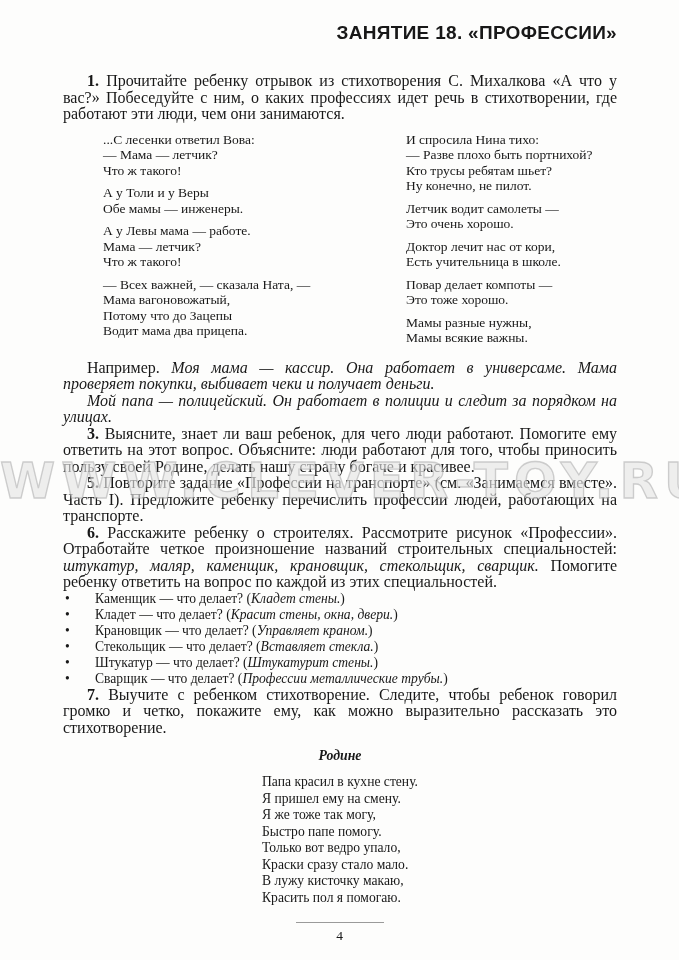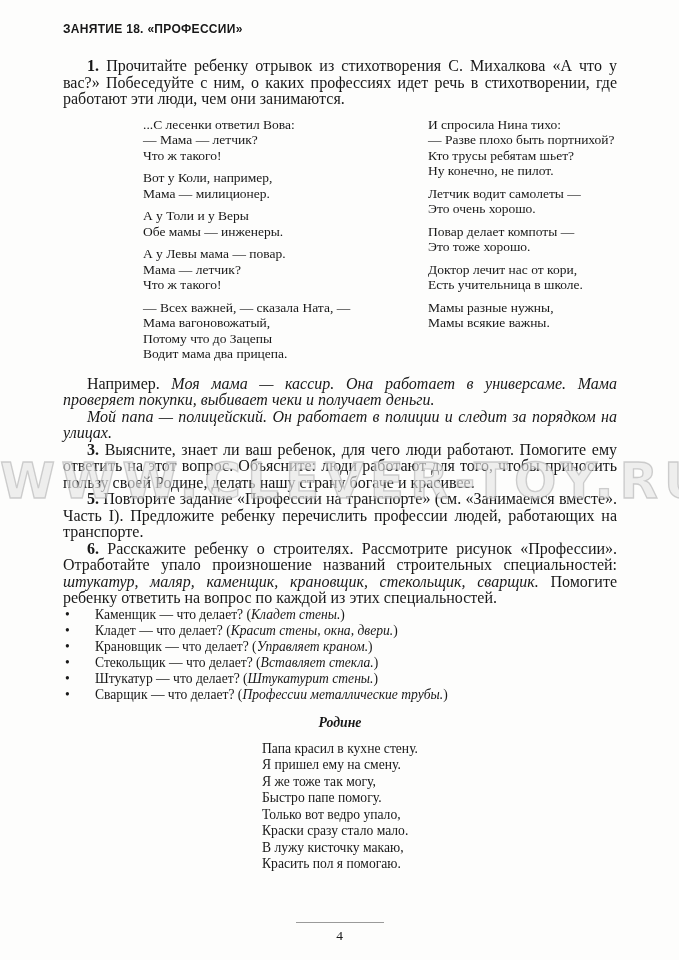--- a/index.html
+++ b/index.html
@@ -5,33 +5,33 @@
   html,body{margin:0;padding:0;}
   body{
     width:679px;height:960px;position:relative;overflow:hidden;
     background:#fdfdfc;
     font-family:"Liberation Serif", serif;
     color:#181818;
   }
   .content{position:relative;z-index:1;padding:14px 62px 0 63px;}
   .doc-title{
     font-family:"Liberation Sans", sans-serif;
-    font-weight:bold;font-size:12px;letter-spacing:.3px;
-    text-align:left;margin:8px 0 22px 0;
+    font-weight:bold;font-size:19px;letter-spacing:.3px;
+    text-align:right;margin:8px 0 29px 0;
   }
   p.body{
     font-size:16px;line-height:16.5px;text-align:justify;
     text-indent:24px;margin:0;
   }
   .num{font-weight:bold;}
   .it{font-style:italic;}
   
   .poem-cols{
-    display:flex;margin:9px 0 7px 80px;
-    font-size:13.5px;line-height:15.5px;
+    display:flex;margin:9px 0 7px 40px;
+    font-size:13.5px;line-height:15.5px;gap:18px;
   }
   .poem-col-left{width:225px;flex:0 0 auto;}
   .poem-col-right{margin-left:60px;flex:0 0 auto;}
   .stanza{white-space:pre-line;margin:0 0 7px 0;}
   
   .bullets{margin:0;font-size:13.6px;line-height:16px;}
   .bullet-row{display:flex;}
   .bullet-marker{width:30px;flex:0 0 auto;padding-left:2px;}
   .bullet-text{flex:1;}
   
@@ -65,57 +65,55 @@
 
   <h1 class="doc-title">ЗАНЯТИЕ 18. «ПРОФЕССИИ»</h1>
 
   <p class="body"><span class="num">1.</span> <span>Прочитайте ребенку отрывок из стихотворения С. Михалкова «А что у вас?» Побеседуйте с ним, о каких профессиях идет речь в стихотворении, где работают эти люди, чем они занимаются.</span></p>
 
   <div class="poem-cols">
     <div class="poem-col-left">
       <div class="stanza">...С лесенки ответил Вова:
 — Мама — летчик?
 Что ж такого!</div>
-      <div class="stanza">Вот у Коли, например,
-Мама — милиционер.</div>
       <div class="stanza">А у Толи и у Веры
 Обе мамы — инженеры.</div>
-      <div class="stanza">А у Левы мама — повар.
+      <div class="stanza">А у Левы мама — работе.
 Мама — летчик?
 Что ж такого!</div>
       <div class="stanza">— Всех важней, — сказала Ната, —
 Мама вагоновожатый,
 Потому что до Зацепы
 Водит мама два прицепа.</div>
     </div>
     <div class="poem-col-right">
       <div class="stanza">И спросила Нина тихо:
 — Разве плохо быть портнихой?
 Кто трусы ребятам шьет?
 Ну конечно, не пилот.</div>
       <div class="stanza">Летчик водит самолеты —
 Это очень хорошо.</div>
+      <div class="stanza">Доктор лечит нас от кори,
+Есть учительница в школе.</div>
       <div class="stanza">Повар делает компоты —
 Это тоже хорошо.</div>
-      <div class="stanza">Доктор лечит нас от кори,
-Есть учительница в школе.</div>
       <div class="stanza">Мамы разные нужны,
 Мамы всякие важны.</div>
     </div>
   </div>
 
   <p class="body"><span>Например.</span> <span class="it">Моя мама — кассир. Она работает в универсаме. Мама проверяет покупки, выбивает чеки и получает деньги.</span></p>
   <p class="body it"><span>Мой папа — полицейский. Он работает в полиции и следит за порядком на улицах.</span></p>
 
   <p class="body"><span class="num">3.</span> <span>Выясните, знает ли ваш ребенок, для чего люди работают. Помогите ему ответить на этот вопрос. Объясните: люди работают для того, чтобы приносить пользу своей Родине, делать нашу страну богаче и красивее.</span></p>
 
 
   <p class="body"><span class="num">5.</span> <span>Повторите задание «Профессии на транспорте» (см. «Занимаемся вместе». Часть I). Предложите ребенку перечислить профессии людей, работающих на транспорте.</span></p>
 
-  <p class="body"><span class="num">6.</span> <span>Расскажите ребенку о строителях. Рассмотрите рисунок «Профессии». Отработайте упало произношение названий строительных специальностей:</span> <span class="it">штукатур, маляр, каменщик, крановщик, стекольщик, сварщик.</span> <span>Помогите ребенку ответить на вопрос по каждой из этих специальностей.</span></p>
+  <p class="body"><span class="num">6.</span> <span>Расскажите ребенку о строителях. Рассмотрите рисунок «Профессии». Отработайте четкое произношение названий строительных специальностей:</span> <span class="it">штукатур, маляр, каменщик, крановщик, стекольщик, сварщик.</span> <span>Помогите ребенку ответить на вопрос по каждой из этих специальностей.</span></p>
 
   <div class="bullets">
     <div class="bullet-row">
         <span class="bullet-marker">•</span>
         <span class="bullet-text"><span>Каменщик — что делает? (</span><span class="it">Кладет стены.</span><span>)</span></span>
       </div>
     <div class="bullet-row">
         <span class="bullet-marker">•</span>
         <span class="bullet-text"><span>Кладет — что делает? (</span><span class="it">Красит стены, окна, двери.</span><span>)</span></span>
       </div>
@@ -130,20 +128,21 @@
     <div class="bullet-row">
         <span class="bullet-marker">•</span>
         <span class="bullet-text"><span>Штукатур — что делает? (</span><span class="it">Штукатурит стены.</span><span>)</span></span>
       </div>
     <div class="bullet-row">
         <span class="bullet-marker">•</span>
         <span class="bullet-text"><span>Сварщик — что делает? (</span><span class="it">Профессии металлические трубы.</span><span>)</span></span>
       </div>
   </div>
 
+  <p class="body"><span class="num">7.</span> <span>Выучите с ребенком стихотворение. Следите, чтобы ребенок говорил громко и четко, покажите ему, как можно выразительно рассказать это стихотворение.</span></p>
 
   <div class="poem2">
     <div class="poem2-title">Родине</div>
     <div class="poem2-body">Папа красил в кухне стену.
 Я пришел ему на смену.
 Я же тоже так могу,
 Быстро папе помогу.
 Только вот ведро упало,
 Краски сразу стало мало.
 В лужу кисточку макаю,

